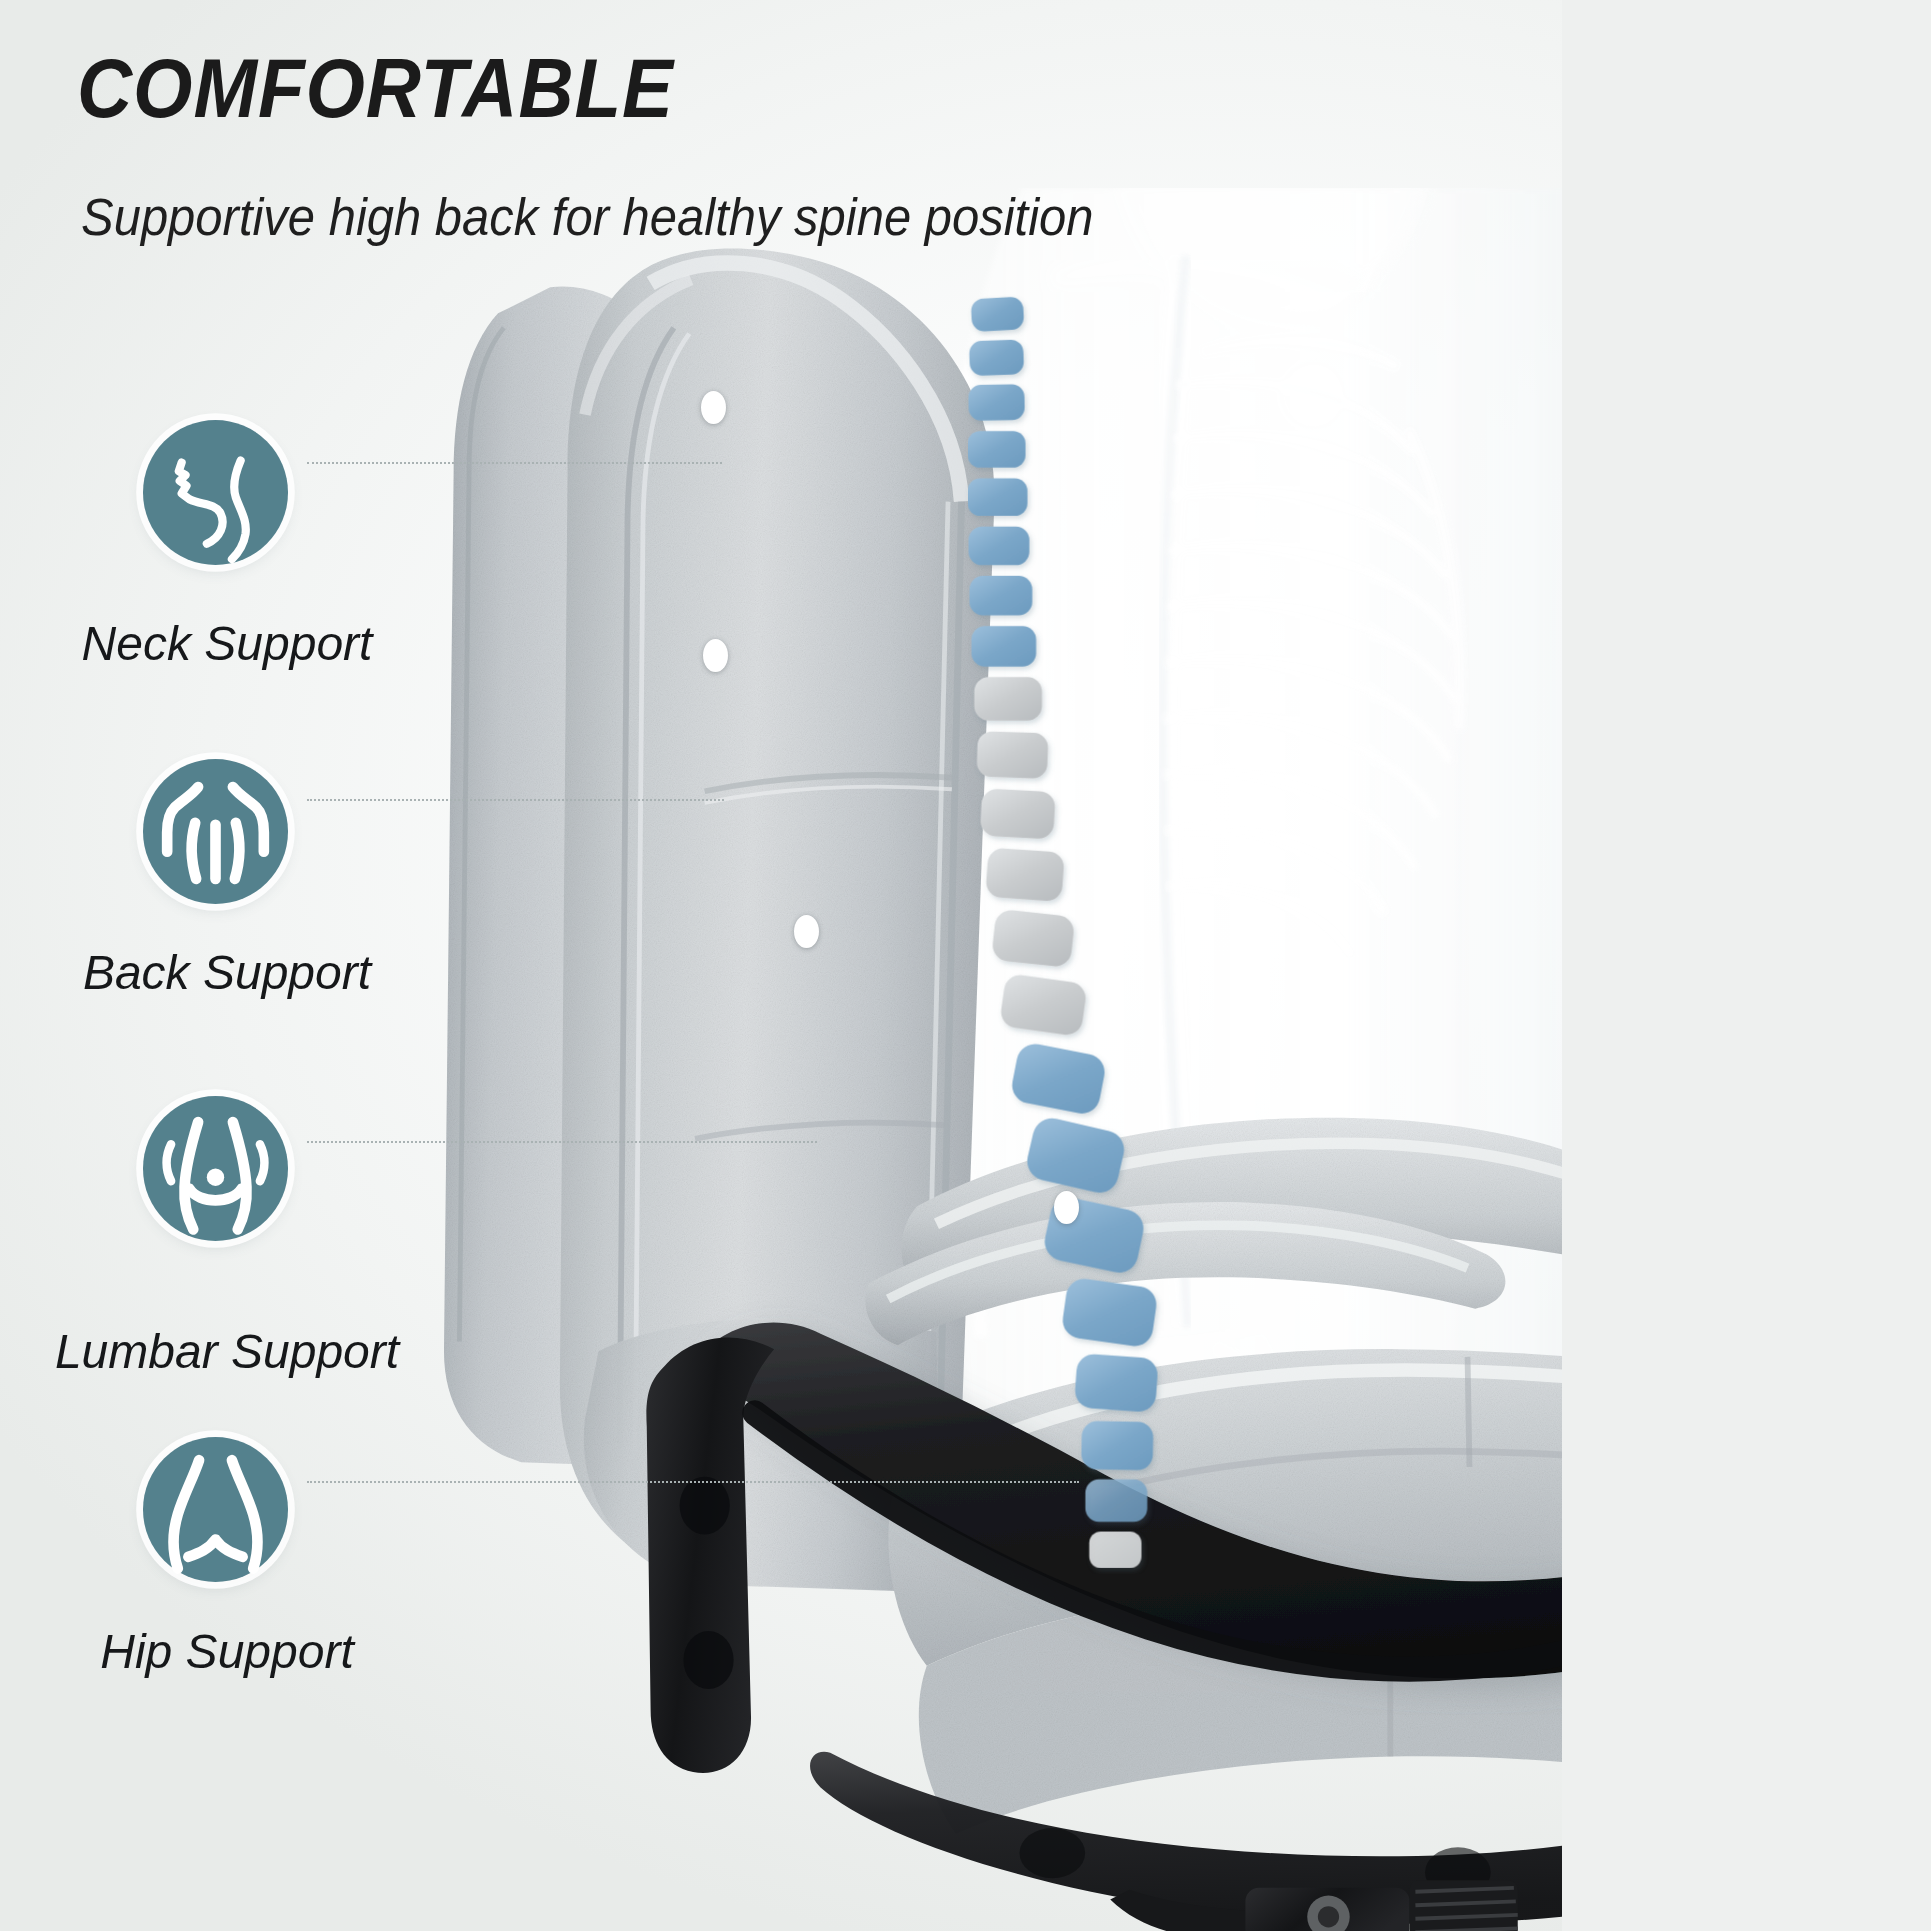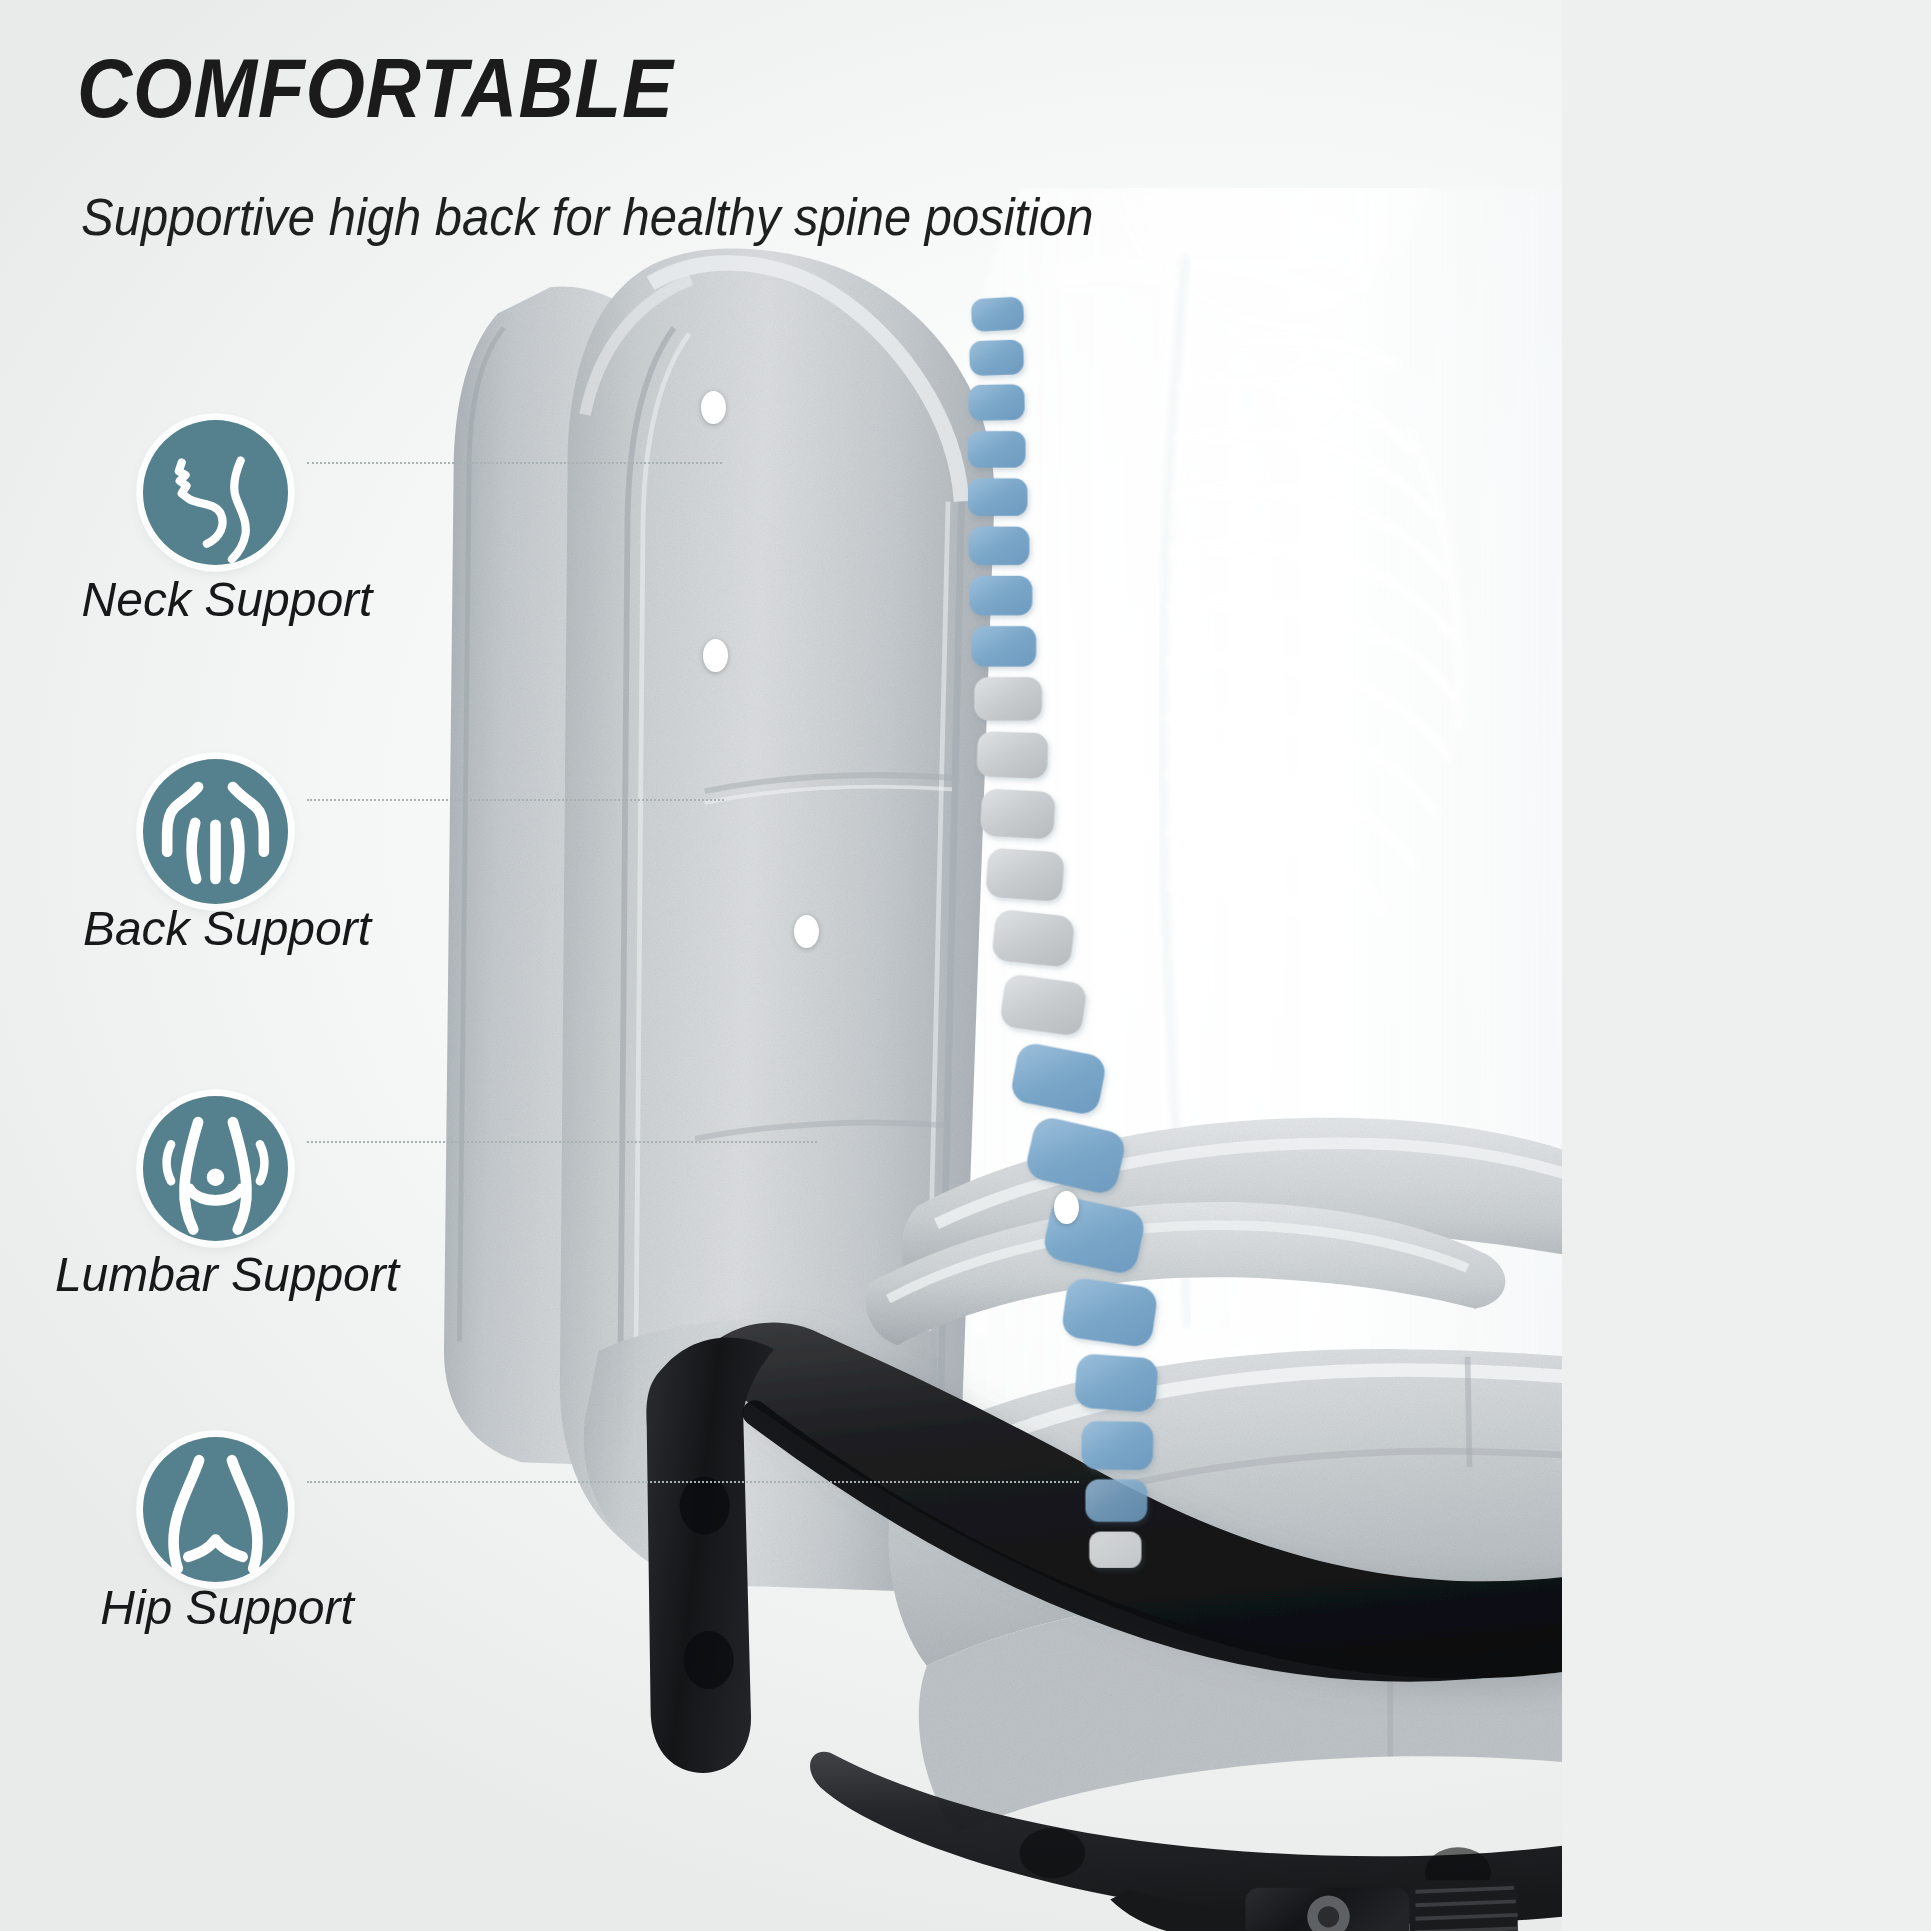--- a/index.html
+++ b/index.html
@@ -35,21 +35,21 @@
   .feature{ position:absolute; left:0; width:454px; }
   .badge{
     position:absolute; left:143px; width:145px; height:145px;
     border-radius:50%;
     background:#54818d;
     box-shadow:0 0 0 6.8px rgba(255,255,255,.88), 0 4.8px 15.4px rgba(80,100,110,.18);
   }
   .badge svg{ position:absolute; inset:0; width:100%; height:100%; }
   .feat-label{
     position:absolute; left:0; width:454px; text-align:center;
-    font-size:48px; font-style:italic; color:#16181a; white-space:nowrap;
+    font-size:48px; font-style:italic; color:#16181a; white-space:nowrap;margin-top:44px;
   }
 
   
   .leader{
     position:absolute; height:0;
     border-top:2.9px dotted #a9b2b3;
   }
   .dot{
     position:absolute; width:25px; height:33px; border-radius:50%;
     background:#ffffff; box-shadow:0 1px 4.8px rgba(60,70,75,.35);
@@ -384,21 +384,21 @@
         </g>
         <g fill="none" stroke="#ffffff" stroke-width="9" stroke-linecap="round">
 
           <path d="M29 50 C23 62 23 76 29 88"></path>
           <path d="M121 50 C127 62 127 76 121 88"></path>
         </g>
 
         <circle cx="75" cy="84" r="9" fill="#ffffff"></circle>
       </svg>
     </div>
-    <div class="feat-label" style="top:1247px;">Lumbar Support</div>
+    <div class="feat-label" style="top:1280px;">Lumbar Support</div>
   </div>
 
   <div class="feature">
     <div class="badge" style="top:1437px;">
       <svg viewBox="0 0 150 150" fill="none" stroke="#ffffff" stroke-width="11" stroke-linecap="round" stroke-linejoin="round">
 
         <path d="M58 24 C52 42 42 60 36 80 C30 100 30 118 36 136"></path>
         <path d="M92 24 C98 42 108 60 114 80 C120 100 120 118 114 136"></path>
 
         <path d="M47 124 C58 120 68 116 75 106 C82 116 92 120 103 124"></path>

